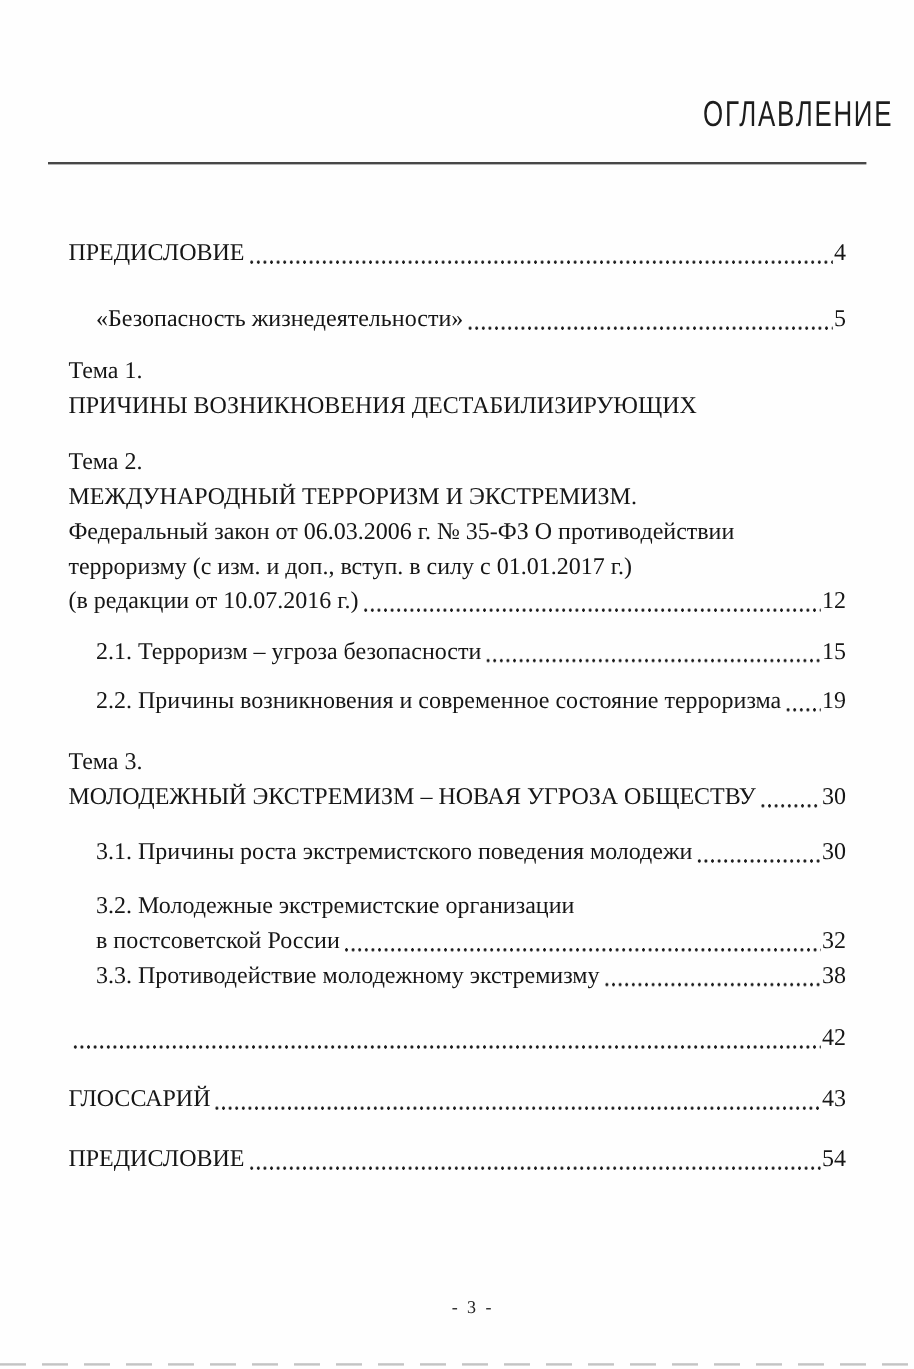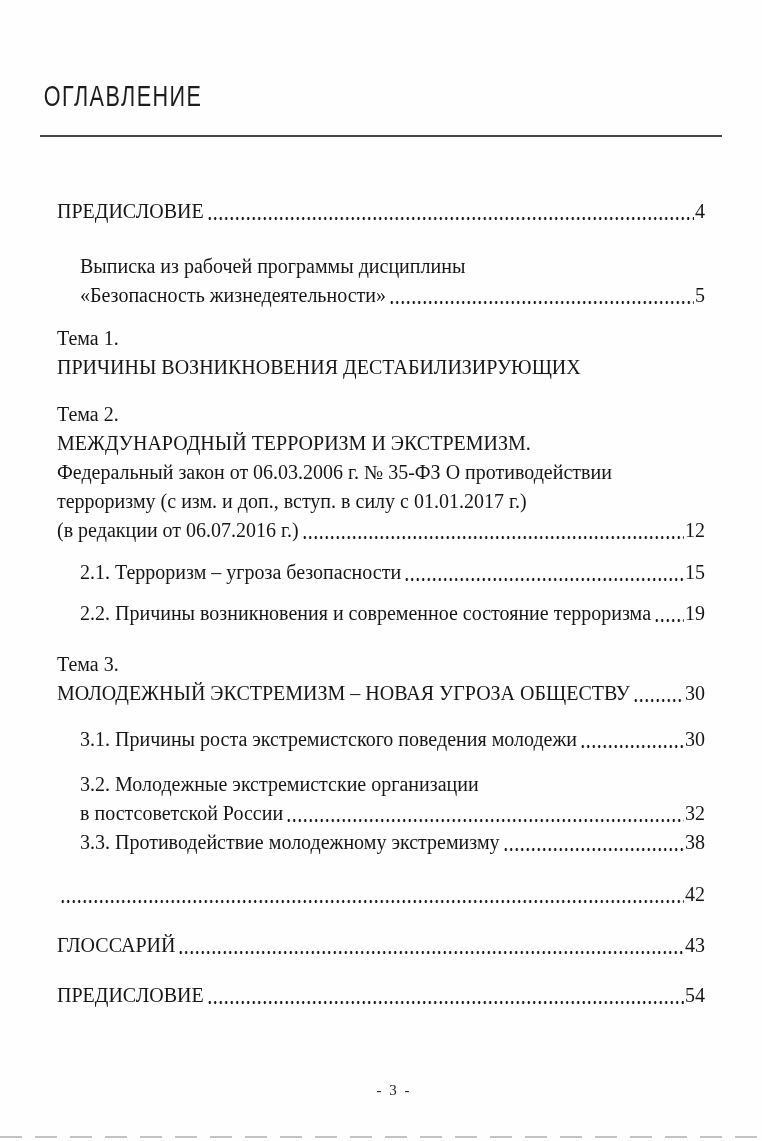--- a/index.html
+++ b/index.html
@@ -10,21 +10,21 @@
     background: #fefefe;
     overflow: hidden;
     font-family: "Liberation Serif", "DejaVu Serif", serif;
     font-size: 20px;
     line-height: 29px;
     color: #161616;
   }
   .title-wrap {
     margin-top: 80px;
     line-height: 32px;
-    text-align: left;
+    text-align: right;
   }
   .title-inner {
     display: inline-block;
     position: relative;
     left: 13px;
     font-family: "Liberation Sans", "DejaVu Sans", sans-serif;
     font-size: 30px;
     font-weight: 400;
     letter-spacing: 2px;
     transform: scaleX(0.72);
@@ -92,40 +92,39 @@
 
     <div class="e" style="margin-top:60px">
       <div class="row">
         <span class="txt">ПРЕДИСЛОВИЕ</span>
         <span class="leader"></span>
         <span class="pg">4</span>
       </div>
     </div>
 
     <div class="e ind" style="margin-top:26px">
-      <div class="pl">Выписка из рабочей программы дисциплины</div>
       <div class="row">
         <span class="txt">«Безопасность жизнедеятельности»</span>
         <span class="leader"></span>
         <span class="pg">5</span>
       </div>
     </div>
 
     <div class="e" style="margin-top:14px">
       <div class="pl">Тема 1.</div>
       <div class="pl">ПРИЧИНЫ ВОЗНИКНОВЕНИЯ ДЕСТАБИЛИЗИРУЮЩИХ</div>
     </div>
 
     <div class="e" style="margin-top:18px">
       <div class="pl">Тема 2.</div>
       <div class="pl">МЕЖДУНАРОДНЫЙ ТЕРРОРИЗМ И ЭКСТРЕМИЗМ.</div>
       <div class="pl">Федеральный закон от 06.03.2006 г. № 35-ФЗ О противодействии</div>
       <div class="pl">терроризму (с изм. и доп., вступ. в силу с 01.01.2017 г.)</div>
       <div class="row">
-        <span class="txt">(в редакции от 06.07.2016 г.)</span>
+        <span class="txt">(в редакции от 10.07.2016 г.)</span>
         <span class="leader"></span>
         <span class="pg">12</span>
       </div>
     </div>
 
     <div class="e ind" style="margin-top:13px">
       <div class="row">
         <span class="txt">2.1. Терроризм – угроза безопасности</span>
         <span class="leader"></span>
         <span class="pg">15</span>

